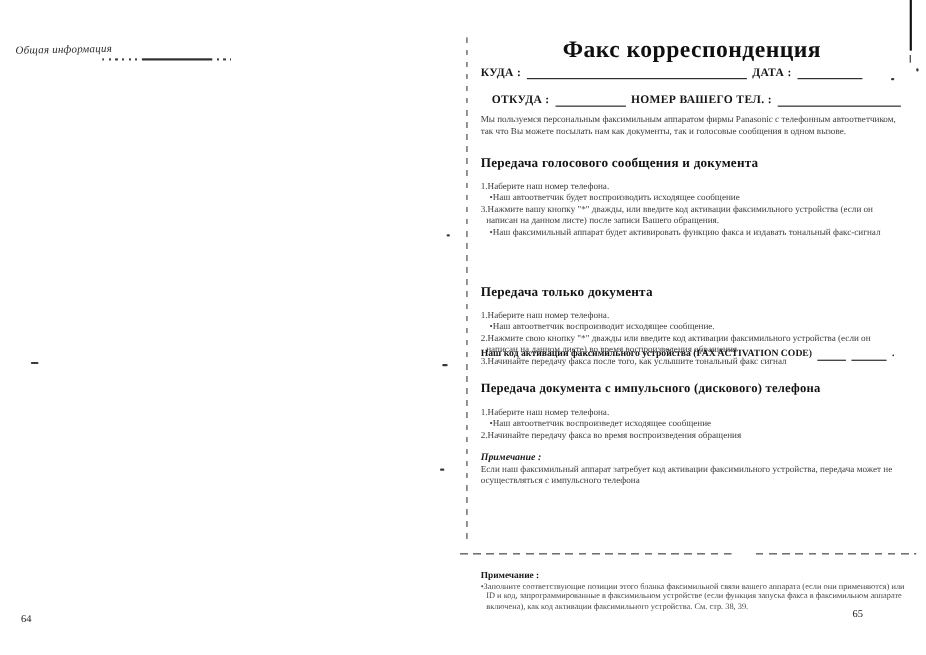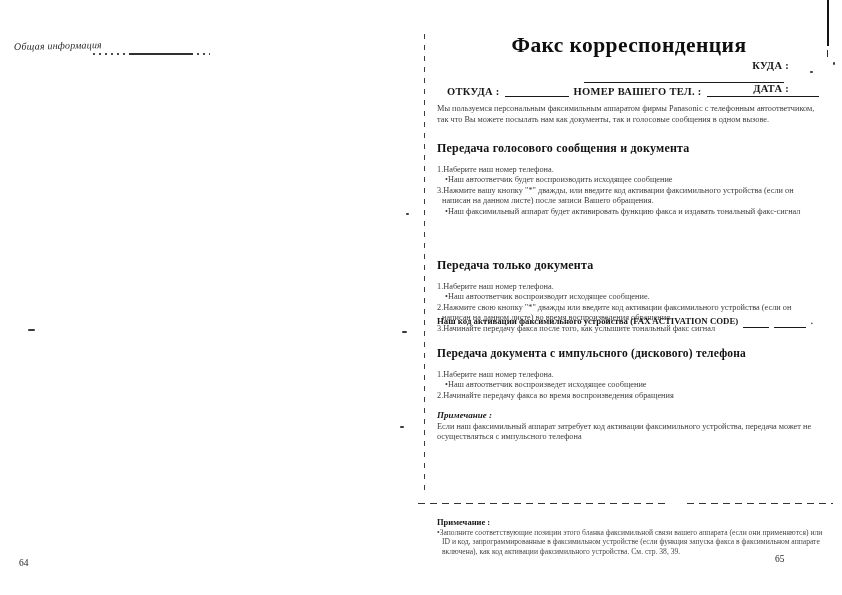--- a/index.html
+++ b/index.html
@@ -67,21 +67,21 @@
 <div class="speck" style="left:833px;top:62px;width:2px;height:3px;"></div>
 <div class="speck" style="left:810px;top:71px;width:3px;height:2px;"></div>
 <div class="speck" style="left:406px;top:213px;width:3px;height:2px;"></div>
 <div class="speck" style="left:402px;top:331px;width:5px;height:2px;"></div>
 <div class="speck" style="left:400px;top:426px;width:4px;height:2px;"></div>
 
 <div>
 
   <div class="rp-title">Факс корреспонденция</div>
 
-  <div class="frow" style="left:437px;top:60px;width:352px;flex-direction:column;">
+  <div class="frow" style="left:437px;top:60px;width:352px;">
     <span class="flabel">КУДА :</span>
     <span class="ul" style="width:200px;"></span>
     <span class="flabel">ДАТА :</span>
     <span class="ul" style="flex:1;"></span>
   </div>
 
   <div class="frow" style="left:437px;top:85px;width:377px;margin-left:10px;">
     <span class="flabel">ОТКУДА :</span>
     <span class="ul" style="width:64px;"></span>
     <span class="flabel">НОМЕР ВАШЕГО ТЕЛ. :</span>

